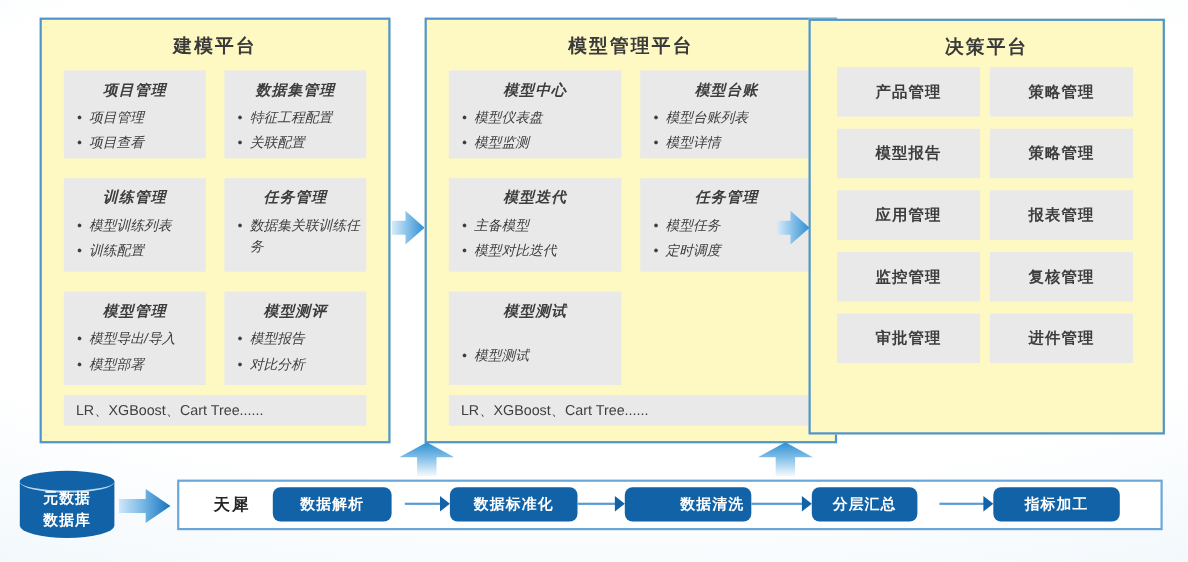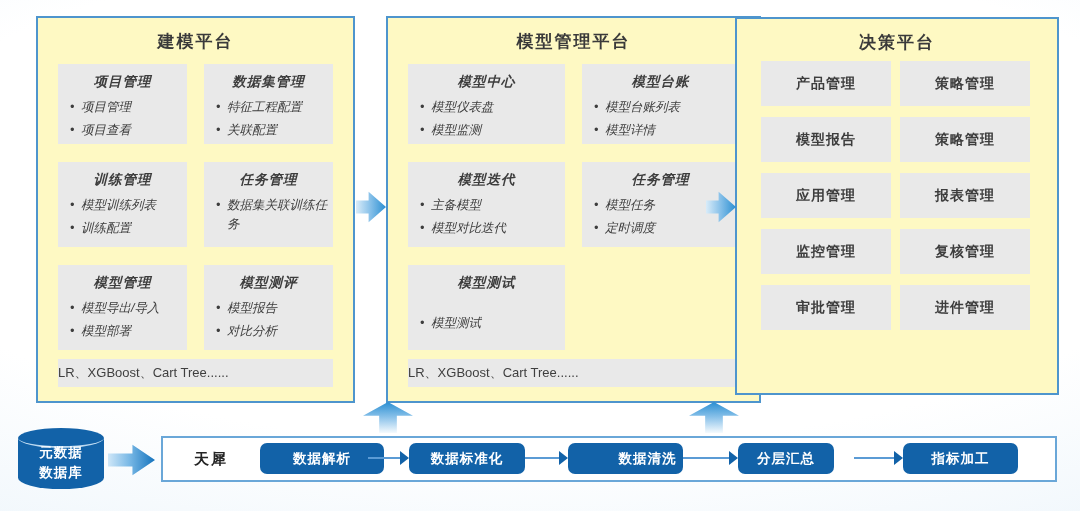--- a/index.html
+++ b/index.html
@@ -33,21 +33,21 @@
   .module ul { list-style:none; margin-top:7px; padding:0 6px 0 10px; }
   .module li {
     position:relative; padding-left:13px; font-size:12.5px; color:#3d3d3d;
     line-height:1.5; margin-top:4px;
   }
   .module li::before { content:"•"; position:absolute; left:2px; color:#3d3d3d; }
   .module.spaced ul { margin-top:22px; }
   .panel-footer {
     position:absolute; left:20px; right:20px; bottom:14px; height:28px;
     background:#e9e9e9; font-size:13px; color:#3f3f3f;
-    display:flex; align-items:center; 
+    display:flex; align-items:center; padding-left:11px;
   }
   
   .decision-grid {
     position:absolute; left:24px; right:27px; top:42px;
     display:grid; grid-template-columns:1fr 1fr; grid-auto-rows:45px;
     column-gap:9px; row-gap:11px;
   }
   .decision-cell {
     background:#e9e9e9; display:flex; align-items:center; justify-content:center;
     font-size:14px; font-weight:bold; color:#3d3d3d; letter-spacing:1px;
@@ -81,21 +81,21 @@
   }
   #engine-label {
     position:absolute; left:194px; top:436px; height:46px; display:flex; align-items:center;
     font-size:15px; font-weight:bold; color:#252525; letter-spacing:2px;
   }
   .pill {
     position:absolute; top:443px; height:31px; border-radius:7px; background:#1262a8;
     color:#fff; font-weight:bold; font-size:13.5px; letter-spacing:1px;
     display:flex; align-items:center; justify-content:center;
   }
-  #pill-0 { left:260px; width:124px; }
+  #pill-0 { left:248px; width:108px; }
   #pill-1 { left:409px; width:116px; }
   #pill-2 { left:568px; width:115px;padding-left:44px; }
   #pill-3 { left:738px; width:96px; }
   #pill-4 { left:903px; width:115px; }
   .connector-line { position:absolute; top:457px; height:2px; background:#5b9bd5; }
   #conn-0 { left:368px; width:33px; }
   #conn-1 { left:525px; width:35px; }
   #conn-2 { left:683px; width:47px; }
   #conn-3 { left:854px; width:41px; }
   .connector-head {

